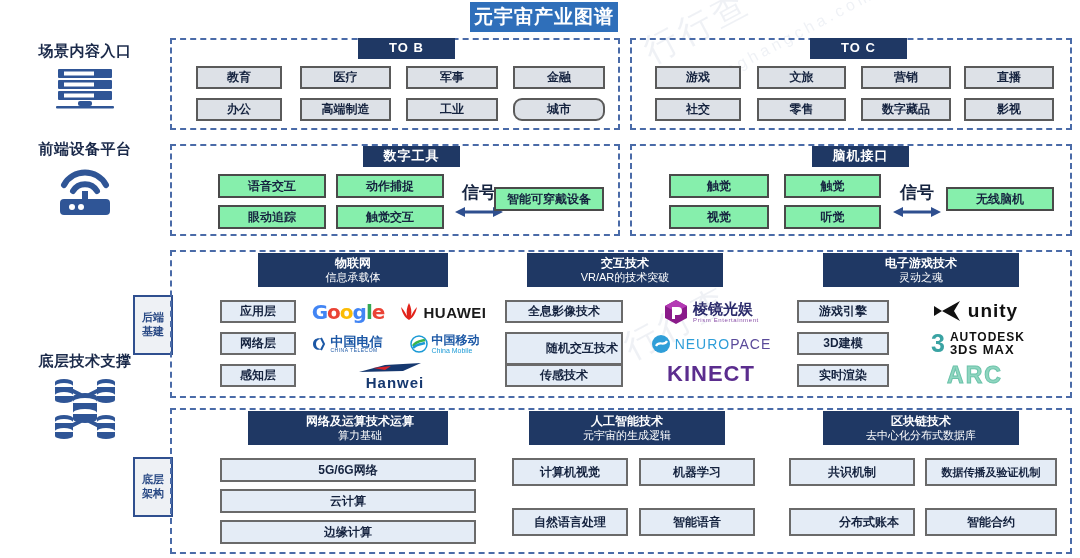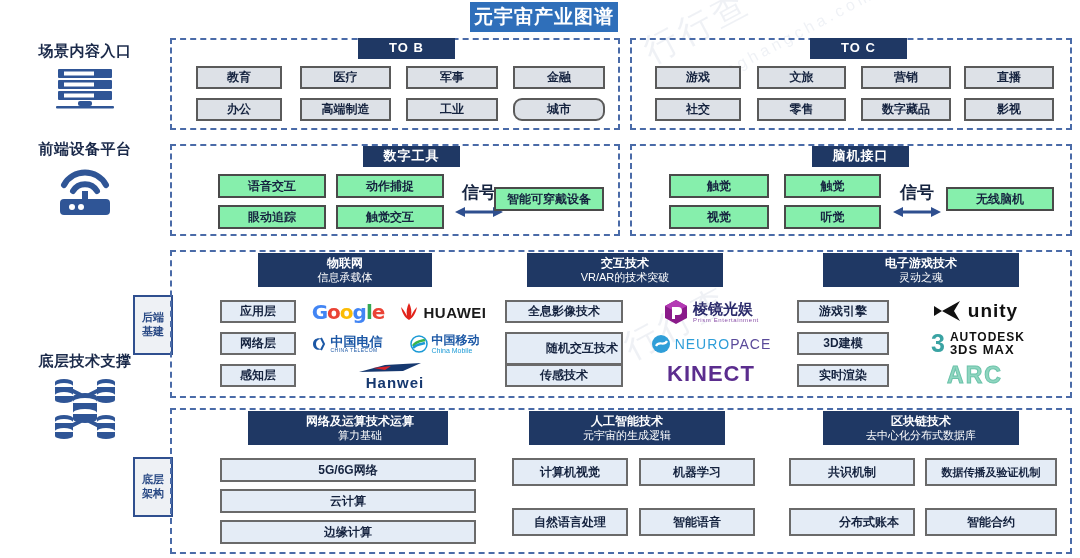--- a/index.html
+++ b/index.html
@@ -272,21 +272,21 @@
     <svg width="48" height="14" viewBox="0 0 48 14">
       <line x1="8" y1="7" x2="40" y2="7" stroke="#2f4f8f" stroke-width="3"></line>
       <polygon points="0,7 10,2 10,12" fill="#2f4f8f"></polygon>
       <polygon points="48,7 38,2 38,12" fill="#2f4f8f"></polygon>
     </svg>
   </div>
   <div class="cell plain" style="left:946px;top:187px;width:108px;height:24px;">无线脑机</div>
 
   <div class="section" style="left:170px;top:250px;width:902px;height:148px;"></div>
 
-  <div class="chip" style="left:258px;top:253px;width:174px;height:34px;">
+  <div class="chip" style="left:258px;top:253px;width:190px;height:34px;">
     <div class="l1">物联网</div>
     <div class="l2">信息承载体</div>
   </div>
   <div class="cell blue" style="left:220px;top:300px;width:76px;height:23px;">应用层</div>
   <div class="cell blue" style="left:220px;top:332px;width:76px;height:23px;">网络层</div>
   <div class="cell blue" style="left:220px;top:364px;width:76px;height:23px;">感知层</div>
 
   <div class="logo" style="left:306px;top:300px;width:84px;height:24px;">
     <div class="lg-google">
       <i class="g1">G</i><i class="g2">o</i><i class="g3">o</i><i class="g4">g</i><i class="g5">l</i><i class="g6">e</i>

